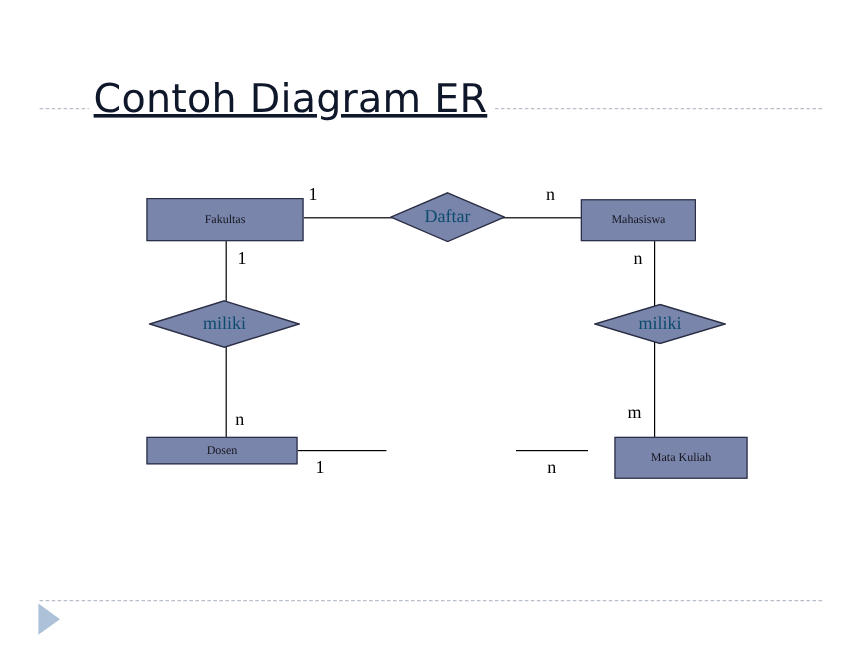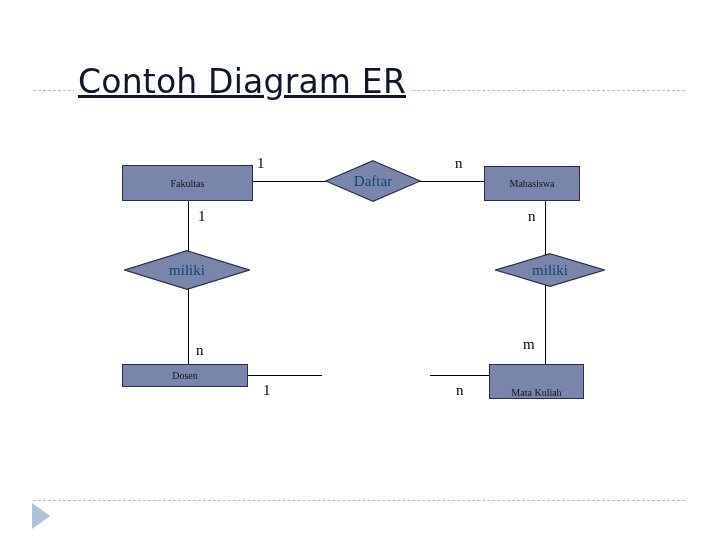--- a/index.html
+++ b/index.html
@@ -138,21 +138,21 @@
   </div>
 
   <div class="er-entity" style="left:484px; top:166px; width:96px; height:35px;">
     <span>Mahasiswa</span>
   </div>
 
   <div class="er-entity" style="left:122px; top:364px; width:126px; height:23px;">
     <span>Dosen</span>
   </div>
 
-  <div class="er-entity" style="left:489px; top:364px; width:95px; height:35px;align-items:flex-end;">
+  <div class="er-entity" style="left:512px; top:364px; width:111px; height:35px;">
     <span>Mata Kuliah</span>
   </div>
 
   <div class="er-rel" style="left:325px; top:160px; width:96px; height:42px;">
     <svg width="96" height="42" viewBox="0 0 96 42">
       <polygon points="48,0.7 95.3,21 48,41.3 0.7,21" fill="#7a85ab" stroke="#2b2f45" stroke-width="1.2"></polygon>
     </svg>
     <span class="rel-label">Daftar</span>
   </div>
 

